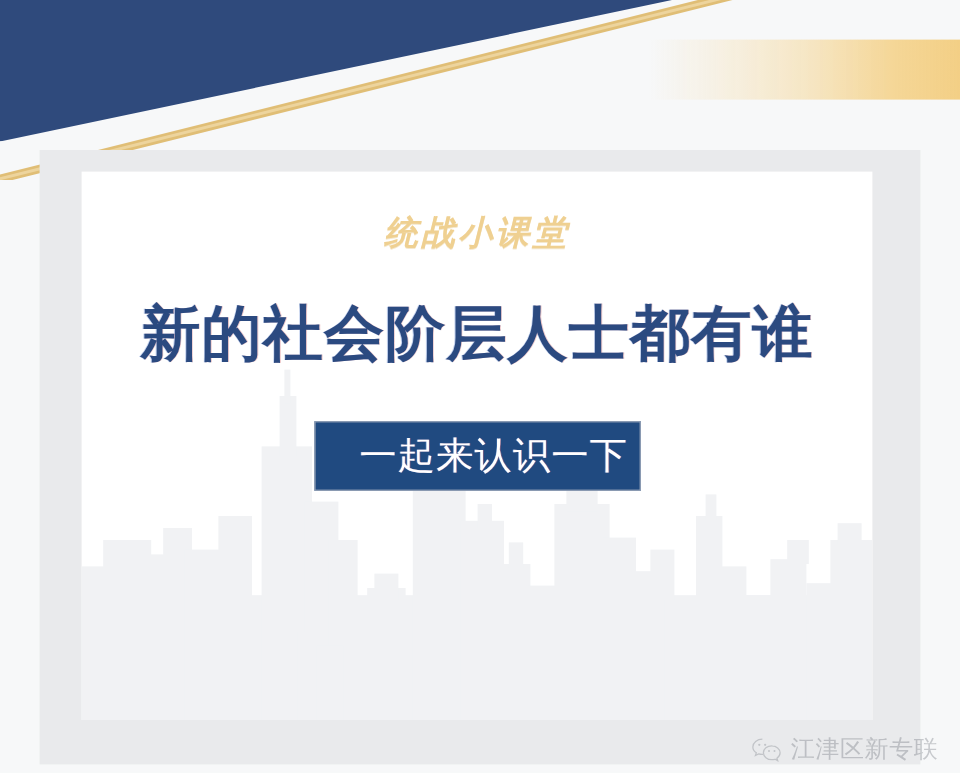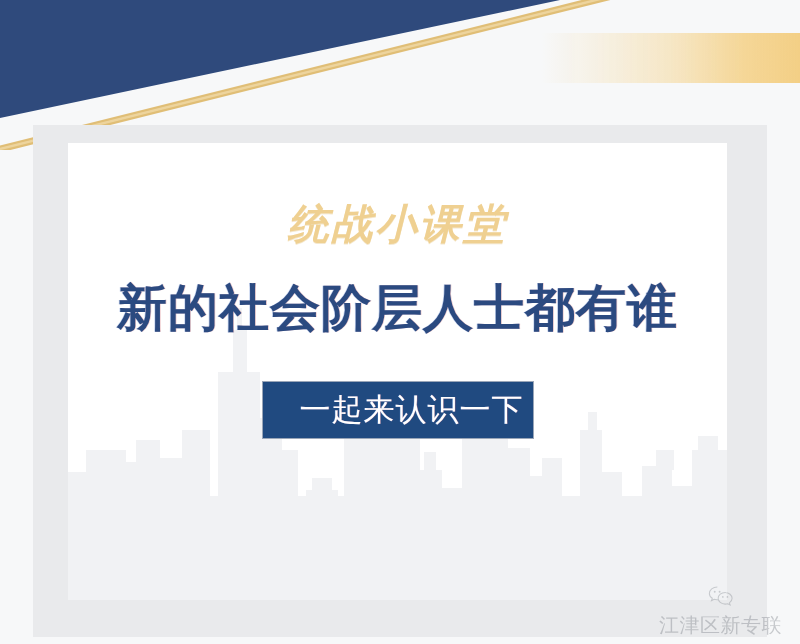--- a/index.html
+++ b/index.html
@@ -103,22 +103,22 @@
     left: 0;
     top: 0;
     width: 659px;
     height: 457px;
     display: flex;
     flex-direction: column;
     align-items: center;
   }
 
   .subtitle {
-    margin-top: 58px;
-    font-size: 41px;
+    margin-top: 28px;
+    font-size: 28px;
     line-height: 46px;
     font-weight: bold;
     font-style: italic;
     letter-spacing: 3px;
     color: #efd091;
     white-space: nowrap;
     text-shadow: 0 1px 0 rgba(224,190,118,0.35);
   }
 
   .main-title {
@@ -153,21 +153,20 @@
 
   
   .watermark {
     position: absolute;
     right: 18px;
     bottom: 8px;
     display: flex;
     align-items: center;
     gap: 7px;
     opacity: 0.30;
-    flex-direction: column;
   }
   .wechat-icon {
     width: 26px;
     height: 22px;
     display: block;
   }
   .watermark-text {
     font-size: 20px;
     line-height: 22px;
     color: #5a6069;

